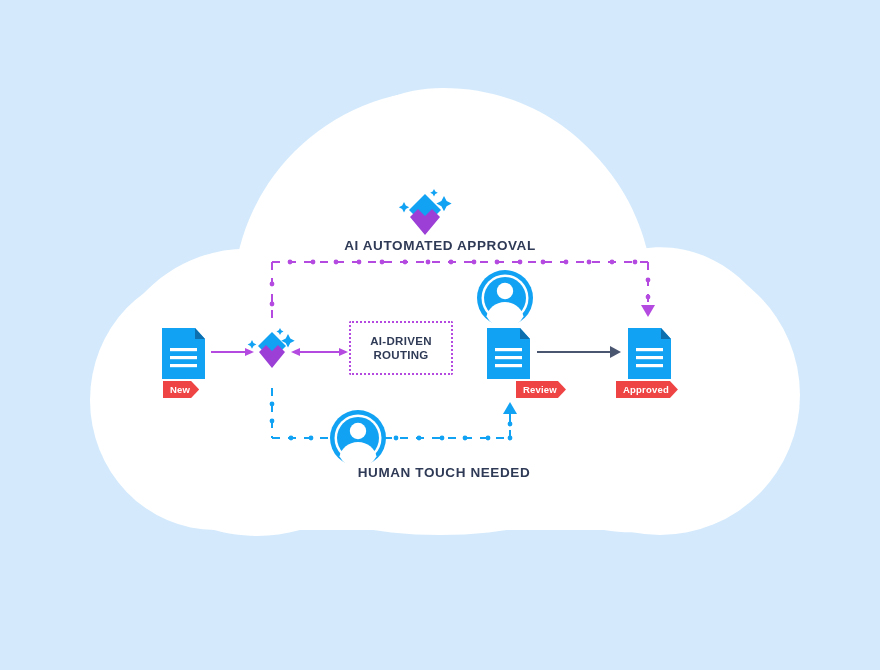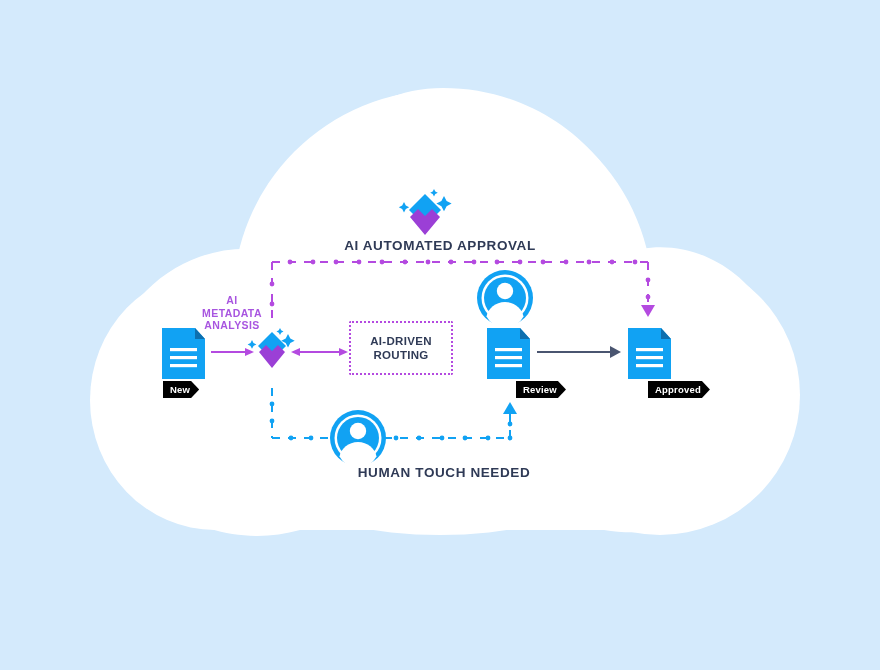--- a/index.html
+++ b/index.html
@@ -34,30 +34,30 @@
     background:transparent;
   }
   .routing-box span{
     color:#2f3a56;font-size:11.5px;font-weight:bold;line-height:14px;
     text-align:center;letter-spacing:.3px;display:block;
   }
 
   
   .badge{
     position:absolute;height:17px;line-height:17px;
-    background:#000000;color:#ffffff;
+    background:#ef4444;color:#ffffff;
     font-size:9.5px;font-weight:bold;letter-spacing:.2px;
     padding:0 9px 0 7px;
     -webkit-clip-path:polygon(0 0, calc(100% - 8px) 0, 100% 50%, calc(100% - 8px) 100%, 0 100%);
     clip-path:polygon(0 0, calc(100% - 8px) 0, 100% 50%, calc(100% - 8px) 100%, 0 100%);
     box-sizing:border-box;
   }
   .badge-new{left:163px;top:381px;}
   .badge-review{left:484px;top:381px;margin-left:32px;}
-  .badge-approved{left:648px;top:381px;}
+  .badge-approved{left:616px;top:381px;}
 </style>
 </head>
 <body>
 
 <div id="stage">
 
   <svg class="svg-layer" viewBox="0 0 880 670">
     <defs>
       <clipPath id="docclip-a">
           <rect x="0" y="0" width="880" height="670"></rect>
@@ -209,23 +209,20 @@
       <path d="M 444 196 l 2.6 5.0 l 5.0 2.6 l -5.0 2.6 l -2.6 5.0 l -2.6 -5.0 l -5.0 -2.6 l 5.0 -2.6 Z" fill="#11a2f3"></path>
       <path d="M 404 202 l 1.8 3.4 l 3.4 1.8 l -3.4 1.8 l -1.8 3.4 l -1.8 -3.4 l -3.4 -1.8 l 3.4 -1.8 Z" fill="#11a2f3"></path>
       <path d="M 434 189 l 1.3 2.5 l 2.5 1.3 l -2.5 1.3 l -1.3 2.5 l -1.3 -2.5 l -2.5 -1.3 l 2.5 -1.3 Z" fill="#11a2f3"></path>
     </g>
   </svg>
 
   <div class="lbl lbl-ai-approval">AI AUTOMATED APPROVAL</div>
 
   <div class="lbl lbl-human">HUMAN TOUCH NEEDED</div>
 
-  <div class="lbl lbl-metadata">AI
-METADATA
-ANALYSIS</div>
 
   <div class="routing-box">
     <span>AI-DRIVEN
 ROUTING</span>
   </div>
 
   <div class="badge badge-new">New</div>
 
   <div class="badge badge-review">Review</div>
 

